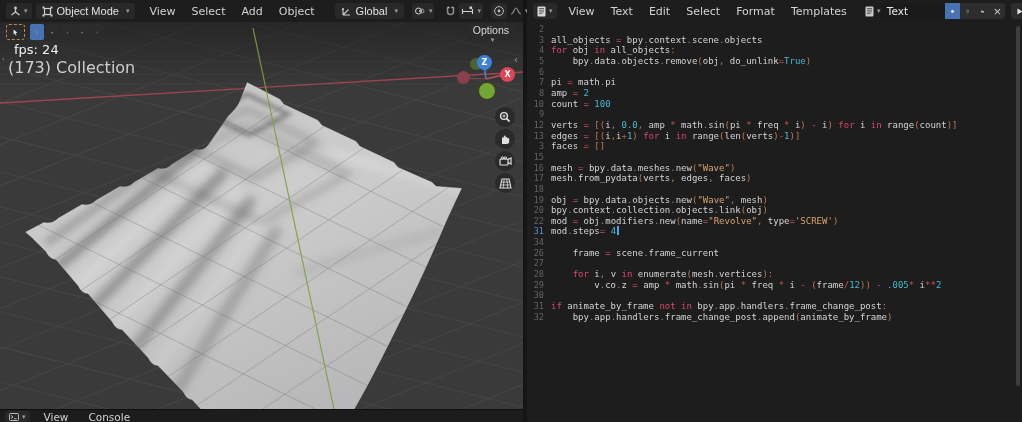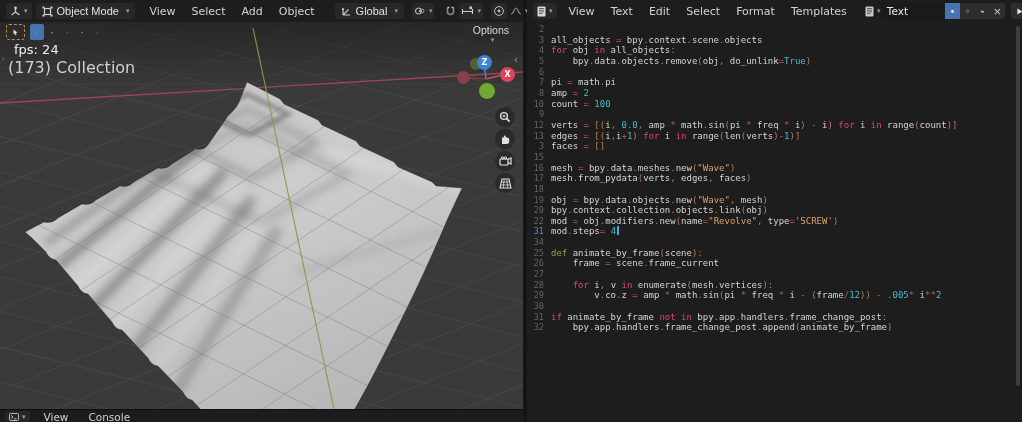--- a/index.html
+++ b/index.html
@@ -437,21 +437,20 @@
           <div class="cl"><span class="ln">3</span><span><span class="tk-t">faces </span><span class="tk-o">=</span><span class="tk-t"> </span><span class="tk-p">[]</span></span></div>
           <div class="cl"><span class="ln">15</span><span></span></div>
           <div class="cl"><span class="ln">16</span><span><span class="tk-t">mesh </span><span class="tk-o">=</span><span class="tk-t"> bpy</span><span class="tk-p">.</span><span class="tk-t">data</span><span class="tk-p">.</span><span class="tk-t">meshes</span><span class="tk-p">.</span><span class="tk-t">new</span><span class="tk-p">(</span><span class="tk-s">"Wave"</span><span class="tk-p">)</span></span></div>
           <div class="cl"><span class="ln">17</span><span><span class="tk-t">mesh</span><span class="tk-p">.</span><span class="tk-t">from_pydata</span><span class="tk-p">(</span><span class="tk-t">verts</span><span class="tk-p">,</span><span class="tk-t"> edges</span><span class="tk-p">,</span><span class="tk-t"> faces</span><span class="tk-p">)</span></span></div>
           <div class="cl"><span class="ln">18</span><span></span></div>
           <div class="cl"><span class="ln">19</span><span><span class="tk-t">obj </span><span class="tk-o">=</span><span class="tk-t"> bpy</span><span class="tk-p">.</span><span class="tk-t">data</span><span class="tk-p">.</span><span class="tk-t">objects</span><span class="tk-p">.</span><span class="tk-t">new</span><span class="tk-p">(</span><span class="tk-s">"Wave"</span><span class="tk-p">,</span><span class="tk-t"> mesh</span><span class="tk-p">)</span></span></div>
           <div class="cl"><span class="ln">20</span><span><span class="tk-t">bpy</span><span class="tk-p">.</span><span class="tk-t">context</span><span class="tk-p">.</span><span class="tk-t">collection</span><span class="tk-p">.</span><span class="tk-t">objects</span><span class="tk-p">.</span><span class="tk-t">link</span><span class="tk-p">(</span><span class="tk-t">obj</span><span class="tk-p">)</span></span></div>
           <div class="cl"><span class="ln">22</span><span><span class="tk-t">mod </span><span class="tk-o">=</span><span class="tk-t"> obj</span><span class="tk-p">.</span><span class="tk-t">modifiers</span><span class="tk-p">.</span><span class="tk-t">new</span><span class="tk-p">(</span><span class="tk-t">name</span><span class="tk-o">=</span><span class="tk-s">"Revolve"</span><span class="tk-p">,</span><span class="tk-t"> type</span><span class="tk-o">=</span><span class="tk-s">'SCREW'</span><span class="tk-p">)</span></span></div>
           <div class="cl"><span class="ln cur">31</span><span><span class="tk-t">mod</span><span class="tk-p">.</span><span class="tk-t">steps</span><span class="tk-o">=</span><span class="tk-t"> </span><span class="tk-n">4</span><span class="caret"></span></span></div>
           <div class="cl"><span class="ln">34</span><span></span></div>
-          <div class="cl"><span class="ln">25</span><span><span class="tk-d">def</span><span class="tk-t"> animate_by_frame</span><span class="tk-p">(</span><span class="tk-t">scene</span><span class="tk-p">):</span></span></div>
           <div class="cl"><span class="ln">26</span><span><span class="tk-t">    frame </span><span class="tk-o">=</span><span class="tk-t"> scene</span><span class="tk-p">.</span><span class="tk-t">frame_current</span></span></div>
           <div class="cl"><span class="ln">27</span><span></span></div>
           <div class="cl"><span class="ln">28</span><span><span class="tk-t">    </span><span class="tk-k">for</span><span class="tk-t"> i</span><span class="tk-p">,</span><span class="tk-t"> v </span><span class="tk-k">in</span><span class="tk-t"> enumerate</span><span class="tk-p">(</span><span class="tk-t">mesh</span><span class="tk-p">.</span><span class="tk-t">vertices</span><span class="tk-p">):</span></span></div>
           <div class="cl"><span class="ln">29</span><span><span class="tk-t">        v</span><span class="tk-p">.</span><span class="tk-t">co</span><span class="tk-p">.</span><span class="tk-t">z </span><span class="tk-o">=</span><span class="tk-t"> amp </span><span class="tk-o">*</span><span class="tk-t"> math</span><span class="tk-p">.</span><span class="tk-t">sin</span><span class="tk-p">(</span><span class="tk-t">pi </span><span class="tk-o">*</span><span class="tk-t"> freq </span><span class="tk-o">*</span><span class="tk-t"> i </span><span class="tk-o">-</span><span class="tk-t"> </span><span class="tk-p">(</span><span class="tk-t">frame</span><span class="tk-o">/</span><span class="tk-n">12</span><span class="tk-p">))</span><span class="tk-t"> </span><span class="tk-o">-</span><span class="tk-t"> </span><span class="tk-n">.005</span><span class="tk-o">*</span><span class="tk-t"> i</span><span class="tk-o">**</span><span class="tk-n">2</span></span></div>
           <div class="cl"><span class="ln">30</span><span></span></div>
           <div class="cl"><span class="ln">31</span><span><span class="tk-k">if</span><span class="tk-t"> animate_by_frame </span><span class="tk-k">not</span><span class="tk-t"> </span><span class="tk-k">in</span><span class="tk-t"> bpy</span><span class="tk-p">.</span><span class="tk-t">app</span><span class="tk-p">.</span><span class="tk-t">handlers</span><span class="tk-p">.</span><span class="tk-t">frame_change_post</span><span class="tk-p">:</span></span></div>
           <div class="cl"><span class="ln">32</span><span><span class="tk-t">    bpy</span><span class="tk-p">.</span><span class="tk-t">app</span><span class="tk-p">.</span><span class="tk-t">handlers</span><span class="tk-p">.</span><span class="tk-t">frame_change_post</span><span class="tk-p">.</span><span class="tk-t">append</span><span class="tk-p">(</span><span class="tk-t">animate_by_frame</span><span class="tk-p">)</span></span></div>
         </div>
       <div class="sbar"></div>
     </div>

